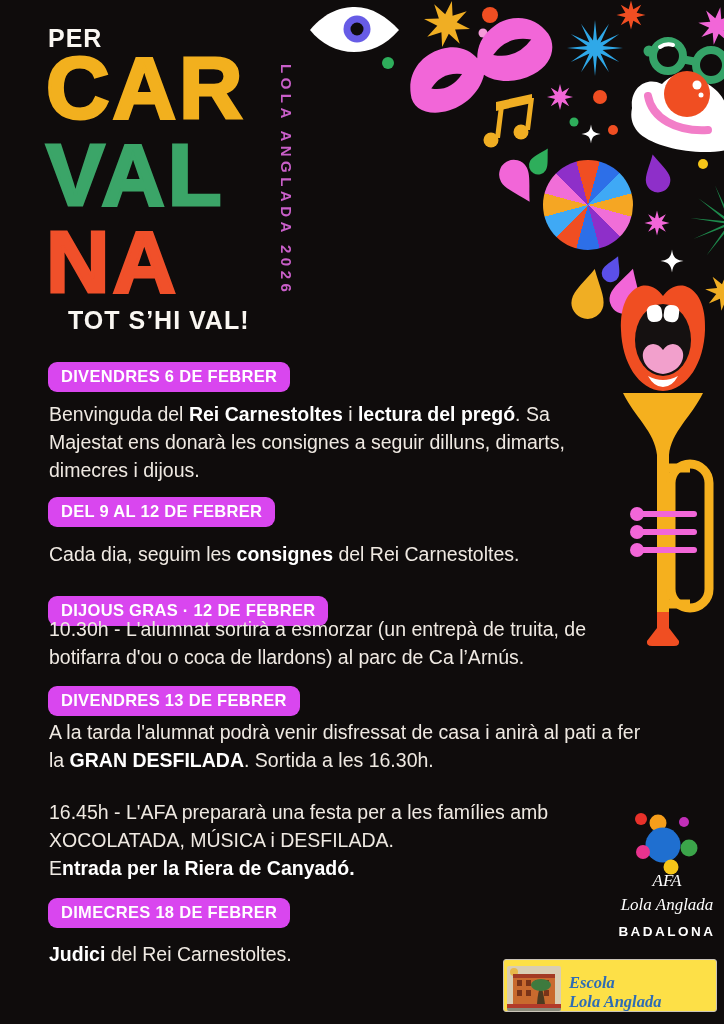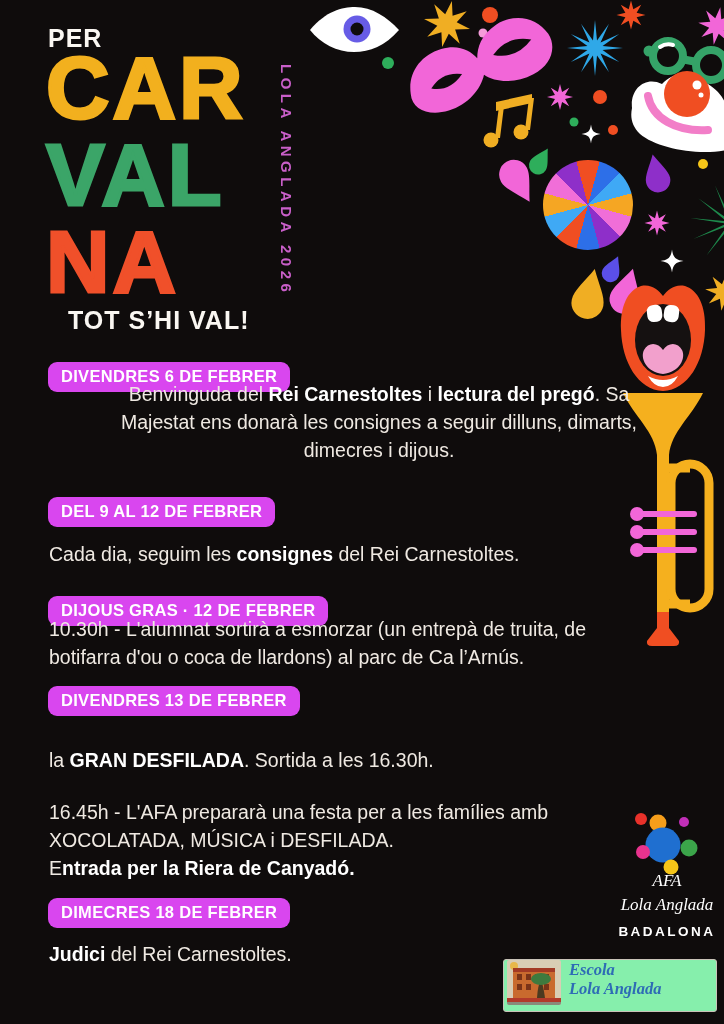--- a/index.html
+++ b/index.html
@@ -17,35 +17,35 @@
   .tagline{left:48px;top:306px;font-size:25px;font-weight:700;color:#FAF7F2;letter-spacing:1px;margin-left:20px;}
   .vertical{left:278px;top:64px;height:276px;writing-mode:vertical-rl;
             font-size:15px;font-weight:700;letter-spacing:4.5px;color:#C95FC9;}
   
   .badge{background:#d946ef;color:#FFFFFF;font-weight:700;font-size:16.5px;
          letter-spacing:.3px;padding:5px 13px 6px;border-radius:9px;display:inline-block;}
   .b1{left:48px;top:362px;} .b2{left:48px;top:497px;} .b3{left:48px;top:582px;margin-top:14px;}
   .b4{left:48px;top:686px;} .b5{left:48px;top:898px;}
   .para{color:#EFE9E2;font-size:19.5px;line-height:28px;width:660px;}
   .para strong{color:#FFFFFF;font-weight:700;}
-  .p1{left:49px;top:380px;text-align:center;} .p2{left:49px;top:540px;} .p3{left:49px;top:615px;}
+  .p1{left:49px;top:400px;} .p2{left:49px;top:540px;} .p3{left:49px;top:615px;}
   .p4a{left:49px;top:718px;} .p4b{left:49px;top:798px;} .p5{left:49px;top:940px;}
   
   .pinwheel{left:543px;top:160px;width:90px;height:90px;border-radius:50%;
     background:conic-gradient(from -15deg,
       #F04E22 0 30deg,#2D6FE8 30deg 60deg,#3FA9F5 60deg 90deg,#F5A623 90deg 120deg,
       #F06ED8 120deg 150deg,#8E2FC9 150deg 180deg,#2D6FE8 180deg 210deg,#F04E22 210deg 240deg,
       #3FA9F5 240deg 270deg,#F5A623 270deg 300deg,#F06ED8 300deg 330deg,#8E2FC9 330deg 360deg);}
   
   .afa-script{left:600px;top:869px;width:134px;text-align:center;color:#FFFFFF;
               font-family:"Liberation Serif",serif;font-style:italic;font-size:17px;line-height:24px;}
   .afa-city{left:600px;top:924px;width:134px;text-align:center;color:#FFFFFF;
             font-weight:700;font-size:13.5px;letter-spacing:2.5px;}
-  .escola-box{left:503px;top:959px;width:212px;height:51px;background:#86efac;
-              border-radius:3px;border:1px solid #C9C3B8;display:flex;align-items:flex-start;gap:8px;}
+  .escola-box{left:503px;top:959px;width:212px;height:51px;background:#fde047;
+              border-radius:3px;border:1px solid #C9C3B8;display:flex;align-items:flex-end;gap:8px;}
   .escola-text{color:#2E6CB5;font-family:"Liberation Serif",serif;font-style:italic;
                font-size:16.5px;line-height:19px;font-weight:700;}
   svg.decor{left:0;top:0;pointer-events:none;}
 </style>
 </head>
 <body>
 
 <div class="poster">
 
   <svg class="decor abs" width="724" height="1024" viewBox="0 0 724 1024">
@@ -167,21 +167,21 @@
   <div class="abs badge b1">DIVENDRES 6 DE FEBRER</div>
   <div class="abs para p1"><span>Benvinguda del </span><strong>Rei Carnestoltes</strong><span> i </span><strong>lectura del pregó</strong><span>. Sa</span><br><span>Majestat ens donarà les consignes a seguir dilluns, dimarts,</span><br><span>dimecres i dijous.</span></div>
 
   <div class="abs badge b2">DEL 9 AL 12 DE FEBRER</div>
   <div class="abs para p2"><span>Cada dia, seguim les </span><strong>consignes</strong><span> del Rei Carnestoltes.</span></div>
 
   <div class="abs badge b3">DIJOUS GRAS · 12 DE FEBRER</div>
   <div class="abs para p3"><span>10.30h - L'alumnat sortirà a esmorzar (un entrepà de truita, de</span><br><span>botifarra d'ou o coca de llardons) al parc de Ca l’Arnús.</span></div>
 
   <div class="abs badge b4">DIVENDRES 13 DE FEBRER</div>
-  <div class="abs para p4a"><br><span>la </span><strong>GRAN DESFILADA</strong><span>. Sortida a les 16.30h.</span></div>
+  <div class="abs para p4a"><span>A la tarda l'alumnat podrà venir disfressat de casa i anirà al pati a fer</span><br><span>la </span><strong>GRAN DESFILADA</strong><span>. Sortida a les 16.30h.</span></div>
   <div class="abs para p4b"><span>16.45h - L'AFA prepararà una festa per a les famílies amb</span><br><span>XOCOLATADA, MÚSICA i DESFILADA.</span><br><span>E</span><strong>ntrada per la Riera de Canyadó.</strong></div>
 
   <div class="abs badge b5">DIMECRES 18 DE FEBRER</div>
   <div class="abs para p5"><strong>Judici</strong><span> del Rei Carnestoltes.</span></div>
 
   <div class="abs afa-script">
     <div>AFA</div>
     <div>Lola Anglada</div>
   </div>
   <div class="abs afa-city">BADALONA</div>

